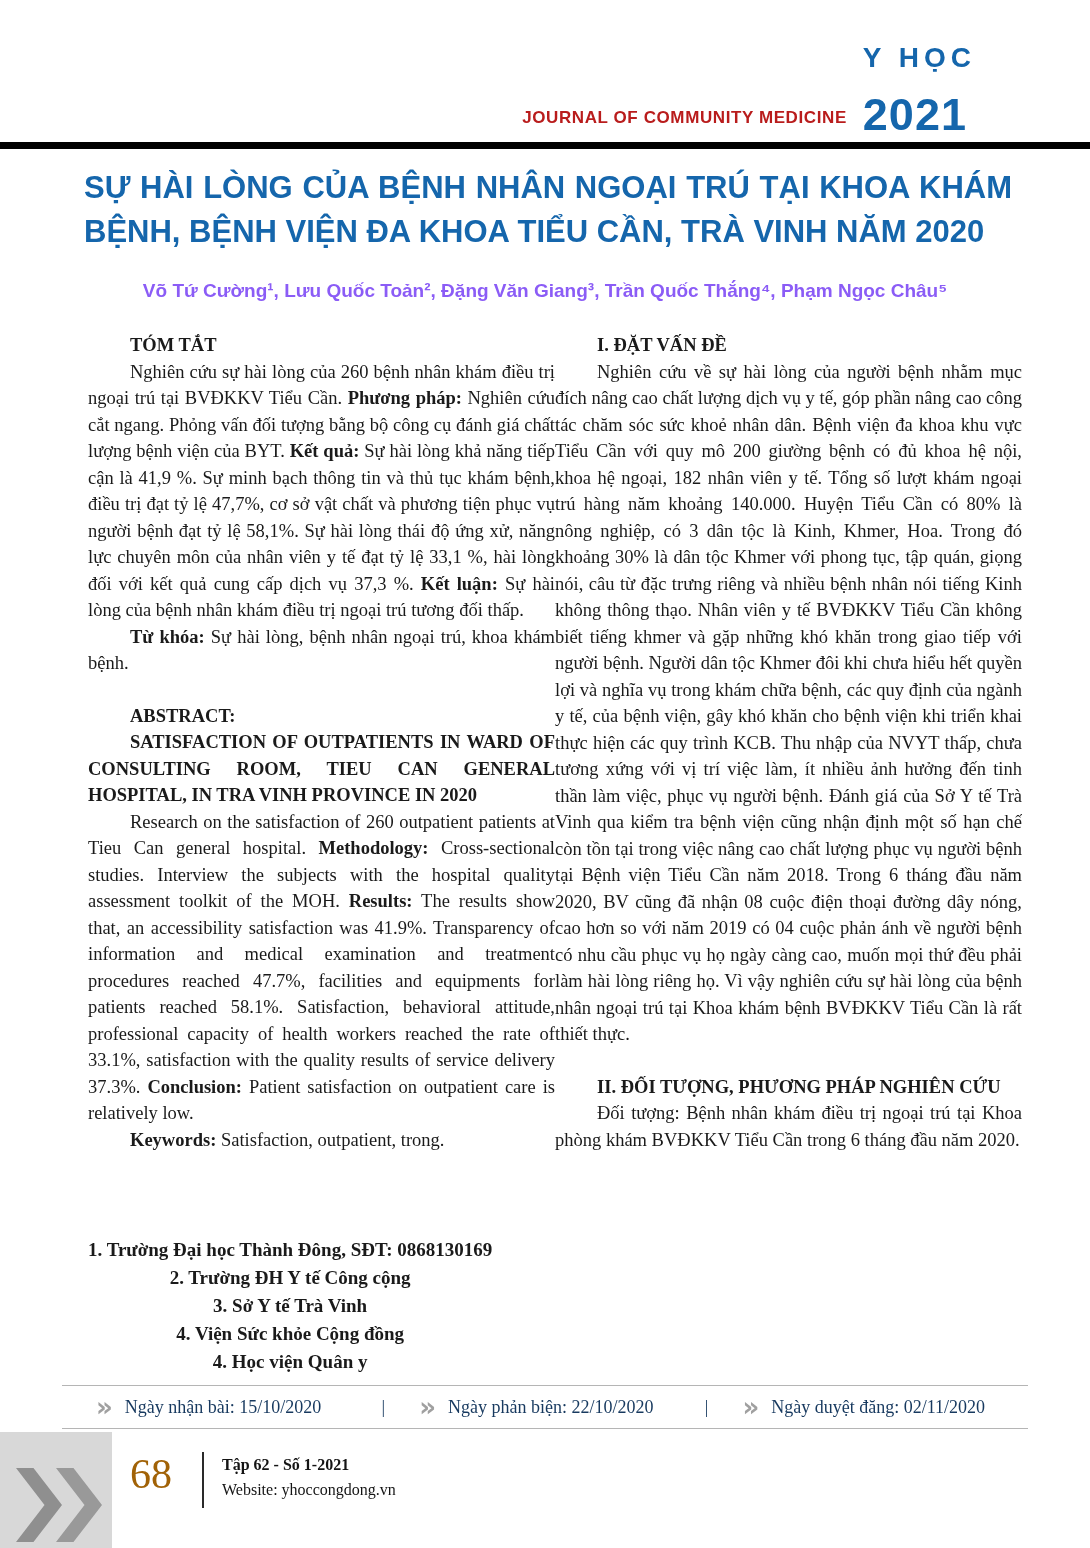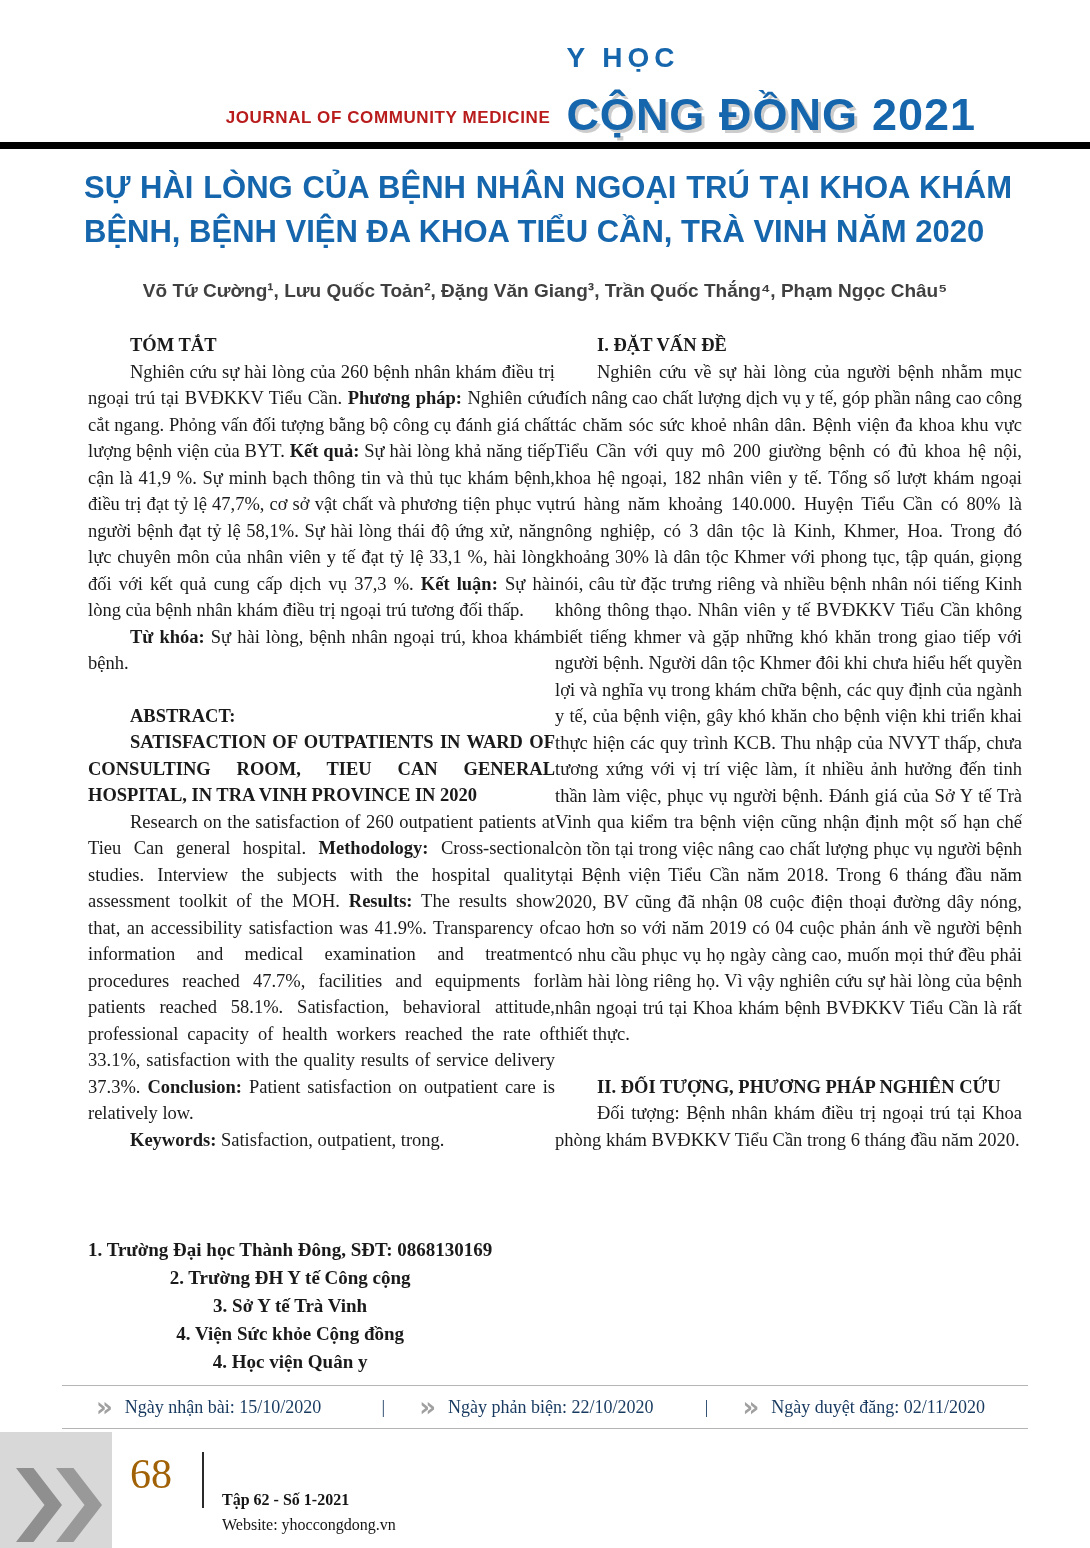--- a/index.html
+++ b/index.html
@@ -23,21 +23,21 @@
   .top-bar { position: absolute; top: 142px; left: 0; width: 1090px; height: 7px; background: #000000; }
 
   
   .title {
     position: absolute; top: 166px; left: 84px; width: 928px; margin: 0;
     font-family: "Liberation Sans", sans-serif; font-weight: 700;
     font-size: 31px; line-height: 44px; color: #1566ac; text-align: justify;
   }
   .authors {
     position: absolute; top: 280px; left: 0; width: 100%; text-align: center;
-    font-family: "Liberation Sans", sans-serif; font-weight: 700; font-size: 19px; color: #404040;
+    font-family: "Liberation Sans", sans-serif; font-weight: 700; font-size: 19px; color: #8b5cf6;
   }
 
   
   .columns {
     position: absolute; top: 332px; left: 88px; width: 934px; height: 898px;
     display: flex; overflow: hidden;
   }
   .col { flex: 1; font-size: 18.5px; line-height: 26.5px; text-align: justify; }
   .sec-heading { margin: 0; font-weight: 700; text-indent: 42px; }
   .sec-heading.spaced { margin-top: 26px; }
@@ -64,33 +64,32 @@
   .footer-logo-bg { position: absolute; left: 0; top: 1432px; width: 112px; height: 116px; background: #d8d8d8; }
   .big-chev {
     position: absolute; width: 46px; height: 74px; background: #8f8f8f;
     clip-path: polygon(0 0, 38% 0, 100% 50%, 38% 100%, 0 100%, 62% 50%);
   }
   .big-chev.c1 { left: 16px; top: 1468px; }
   .big-chev.c2 { left: 56px; top: 1468px; background: #999999; }
   .page-number { position: absolute; left: 130px; top: 1450px; font-size: 42px; color: #a16207; }
   .footer-divider { position: absolute; left: 202px; top: 1452px; width: 2px; height: 56px; background: #2a2a2a; }
   .issue-block { position: absolute; left: 222px; top: 1452px; font-size: 16px; line-height: 25px; color: #141414; }
-  .issue-volume { font-weight: 700; margin-top: 35px; }
+  .issue-volume { font-weight: 700; }
 </style>
 </head>
 <body>
 
 <div class="page">
 
   <div class="header">
     <div class="journal-name">JOURNAL OF COMMUNITY MEDICINE</div>
     <div class="logo">
       <div class="logo-line1">Y HỌC</div>
       <div class="logo-line2">
-        <span class="logo-brand">CỘNG ĐỒNG</span>
         <span class="logo-year">2021</span>
       </div>
     </div>
   </div>
   <div class="top-bar"></div>
 
   <h1 class="title">SỰ HÀI LÒNG CỦA BỆNH NHÂN NGOẠI TRÚ TẠI KHOA KHÁM BỆNH, BỆNH VIỆN ĐA KHOA TIỂU CẦN, TRÀ VINH NĂM 2020</h1>
   <div class="authors">Võ Tứ Cường¹, Lưu Quốc Toản², Đặng Văn Giang³, Trần Quốc Thắng⁴, Phạm Ngọc Châu⁵</div>
 
   <div class="columns">

